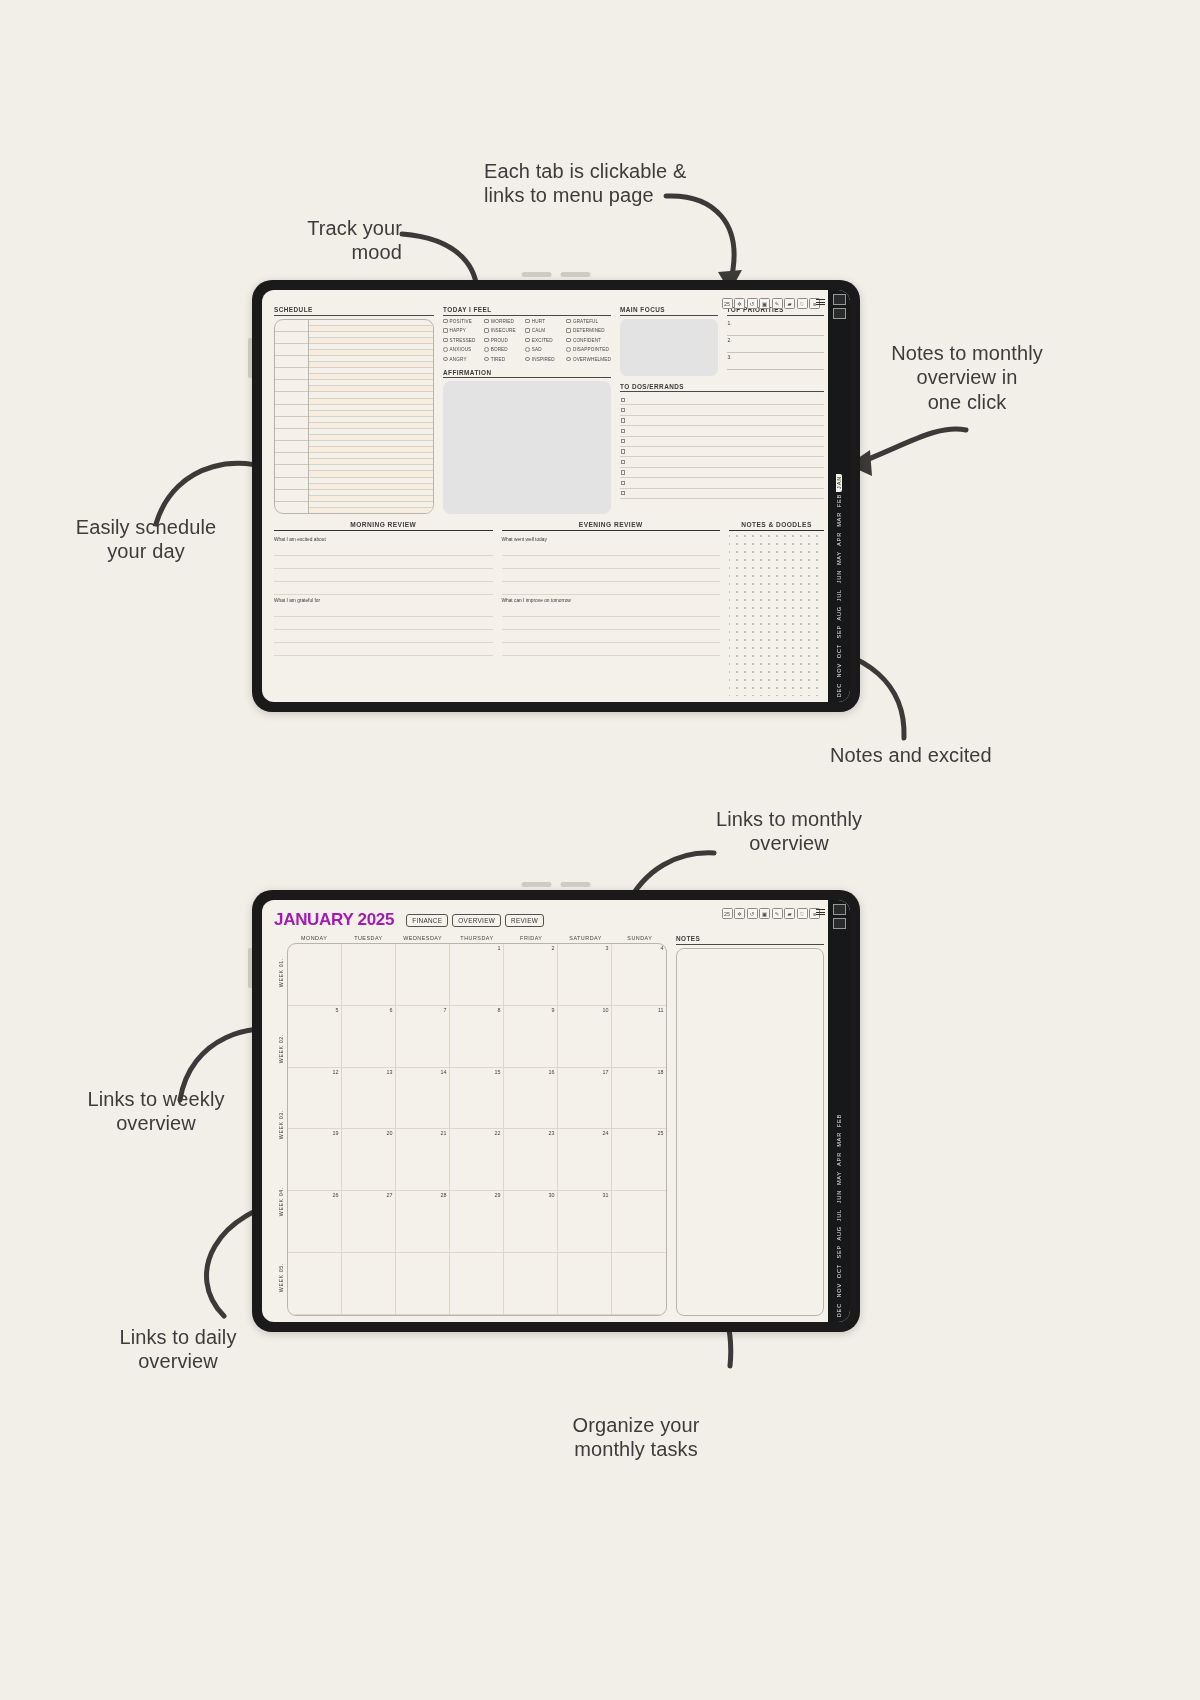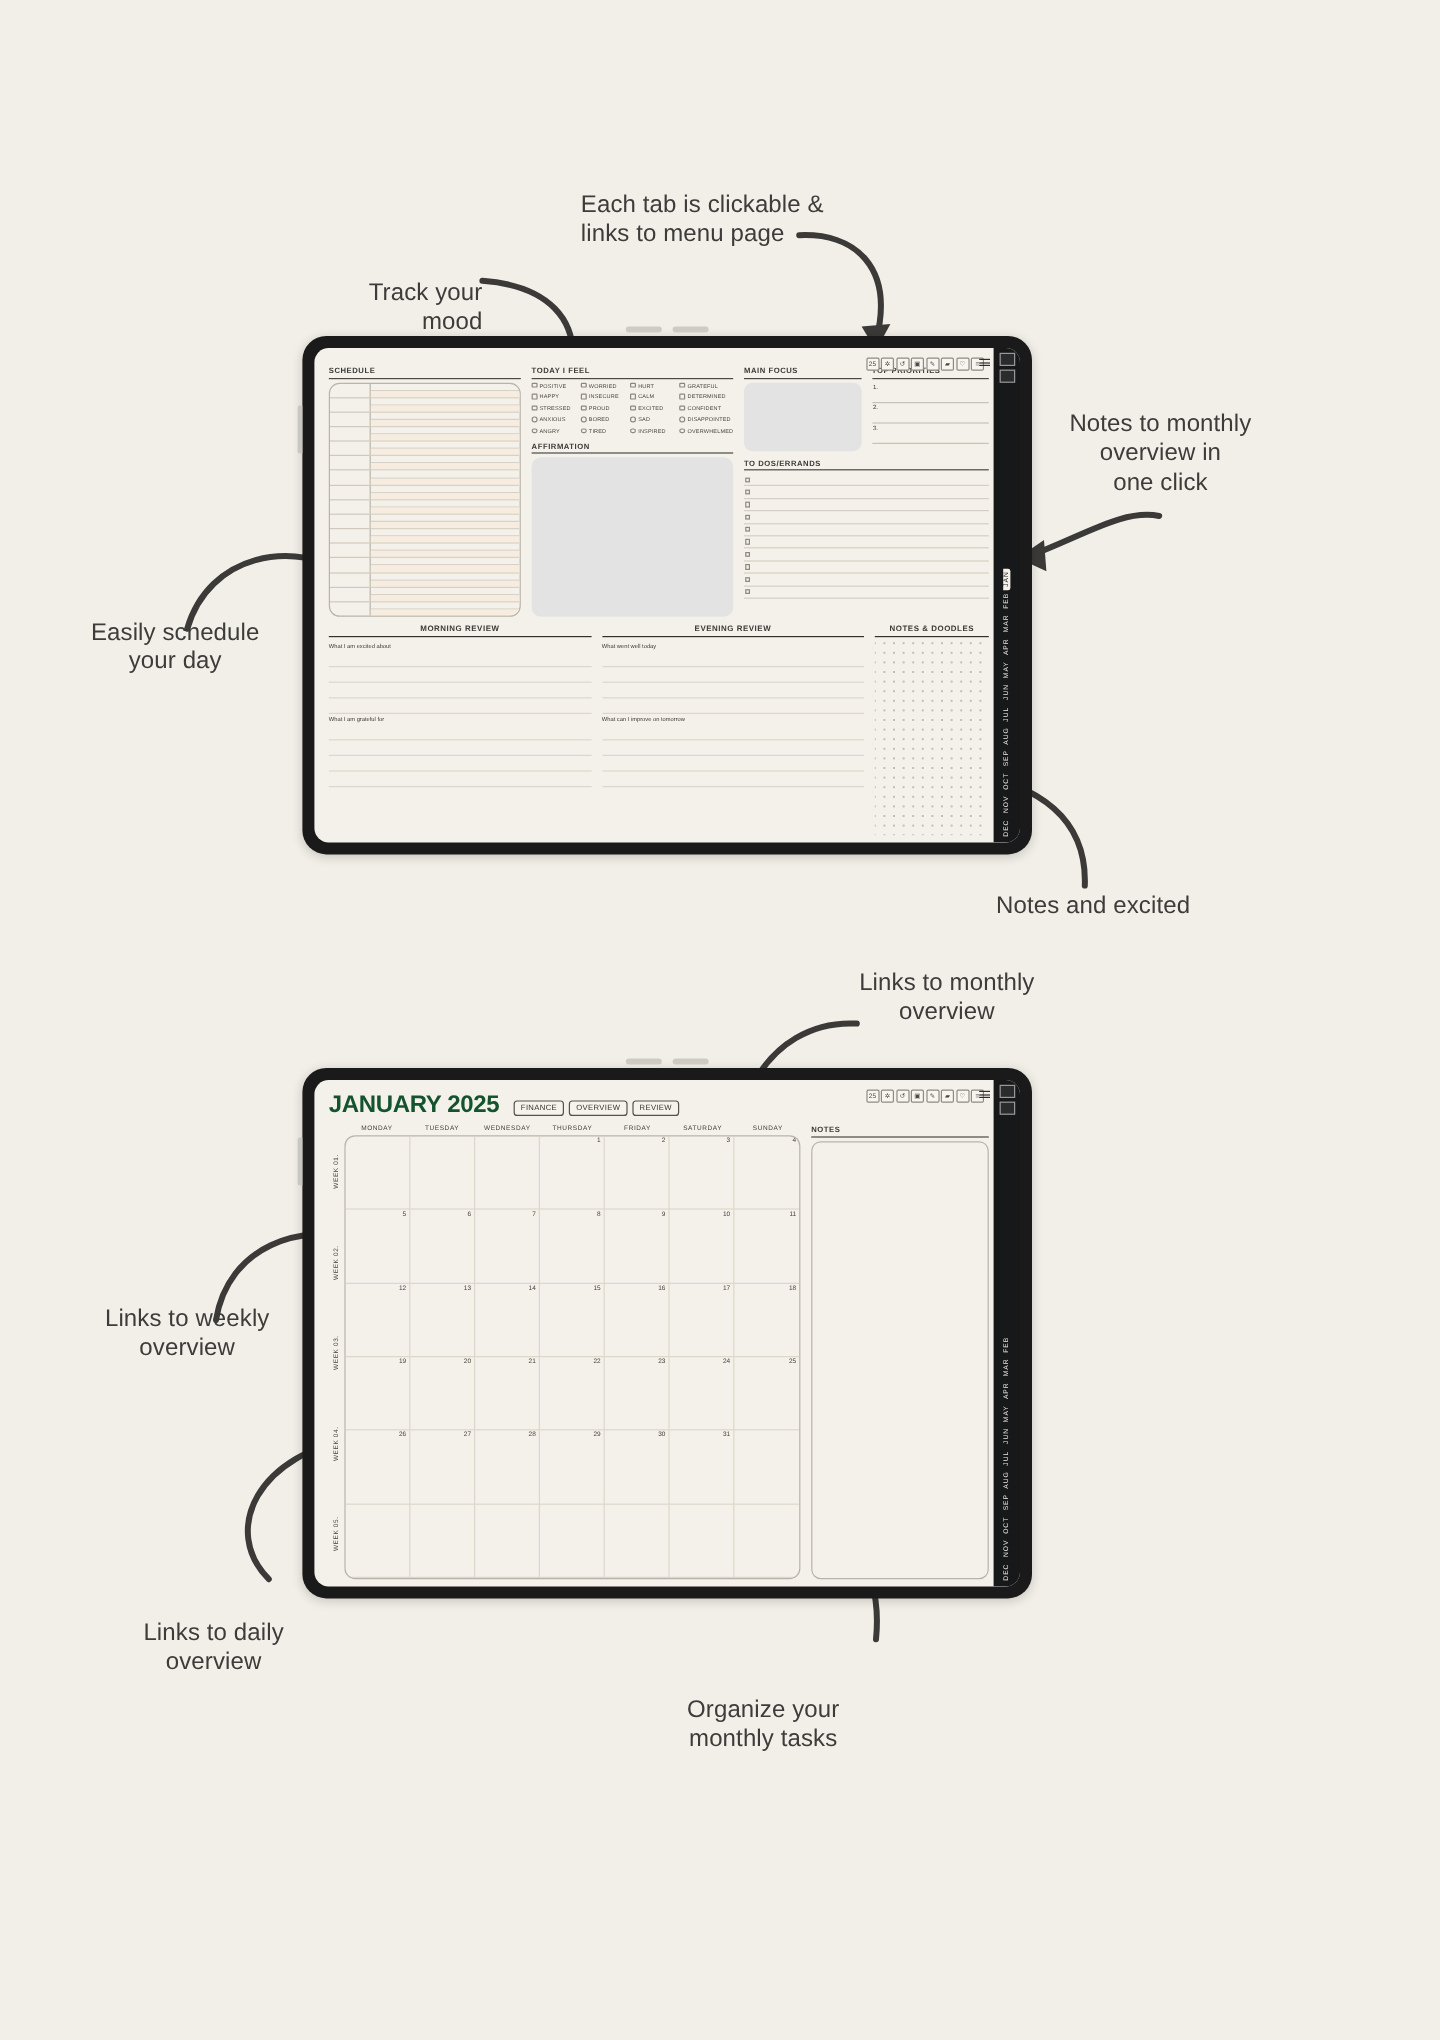--- a/index.html
+++ b/index.html
@@ -109,21 +109,21 @@
   .hamb { position:absolute; right:25px; top:9px; display:flex; flex-direction:column; gap:1.6px;}
   .hamb i{display:block;width:9px;height:1.1px;background:#2e2d2b;}
 
   .toolbar { position:absolute; display:flex; gap:1.5px; }
   .tb { width:11px; height:11px; border:.8px solid #8e8a83; border-radius:1.5px; background:#f7f5ef;
         font-size:5.4px; display:flex; align-items:center; justify-content:center; color:#4a4845; }
 
   
   #tablet2 { left: 252px; top: 890px; width: 608px; height: 442px; }
   .m-head { display:flex; align-items:flex-end; gap:12px; }
-  .m-title { font-size:20px; font-weight:700; letter-spacing:-.3px; color:#14532d; }
+  .m-title { font-size:17px; font-weight:700; letter-spacing:-.3px; color:#a21caf; }
   .m-btns { display:flex; gap:4px; margin-bottom:3px; }
   .m-btn { border:1px solid #55524c; border-radius:3px; font-size:6.4px; letter-spacing:.3px;
            padding:2px 5px; color:#35332f; background:#f6f3ec; }
   .m-body { display:flex; gap:9px; margin-top:5px; flex:1; min-height:0; }
   .cal-wrap { flex:1; display:flex; min-width:0; }
   .weeks { width:13px; display:flex; flex-direction:column; }
   .wk { flex:1; font-size:5.4px; letter-spacing:.5px; writing-mode:vertical-rl;
         transform:rotate(180deg); display:flex; align-items:center; justify-content:center;
         color:#46443f; }
   .cal { flex:1; display:flex; flex-direction:column; min-width:0;}
@@ -137,39 +137,39 @@
   .notes-col { width:148px; display:flex; flex-direction:column; }
   .notes-box { flex:1; border:1px solid #b9b4a9; border-radius:8px; padding:5px 5px 2px;
                display:flex; flex-direction:column; }
 </style>
 </head>
 <body>
 
 <div class="callout" style="left:484px; top:159px; white-space:pre-line;">Each tab is clickable &amp;
 links to menu page</div>
 
-<div class="callout r" style="left:272px; top:232px; width:130px; white-space:pre-line;">Track your
+<div class="callout r" style="left:272px; top:216px; width:130px; white-space:pre-line;">Track your
 mood</div>
 
 <div class="callout c" style="left:872px; top:341px; width:190px; white-space:pre-line;">Notes to monthly
 overview in
 one click</div>
 
 <div class="callout c" style="left:60px; top:515px; width:172px; white-space:pre-line;">Easily schedule
 your day</div>
 
 <div class="callout" style="left:830px; top:743px; white-space:pre-line;">Notes and excited</div>
 
 <div class="callout c" style="left:700px; top:807px; width:178px; white-space:pre-line;text-align:center;">Links to monthly
 overview</div>
 
 <div class="callout c" style="left:68px; top:1087px; width:176px; white-space:pre-line;">Links to weekly
 overview</div>
 
-<div class="callout c" style="left:92px; top:1325px; width:172px; white-space:pre-line;margin-top:24px;">Links to daily
+<div class="callout c" style="left:92px; top:1325px; width:172px; white-space:pre-line;">Links to daily
 overview</div>
 
 <div class="callout c" style="left:548px; top:1365px; width:176px; white-space:pre-line;margin-top:48px;">Organize your
 monthly tasks</div>
 
 <div class="arrow" style="left:660px; top:188px;">
   <svg width="110" height="120" viewBox="0 0 110 120">
     <path d="M6 8 C52 6 86 34 70 96" fill="none" stroke="#3b3a38" stroke-width="5" stroke-linecap="round"></path>
     <path d="M58 84 L70 104 L82 82 Z" fill="#3b3a38"></path>
   </svg>

